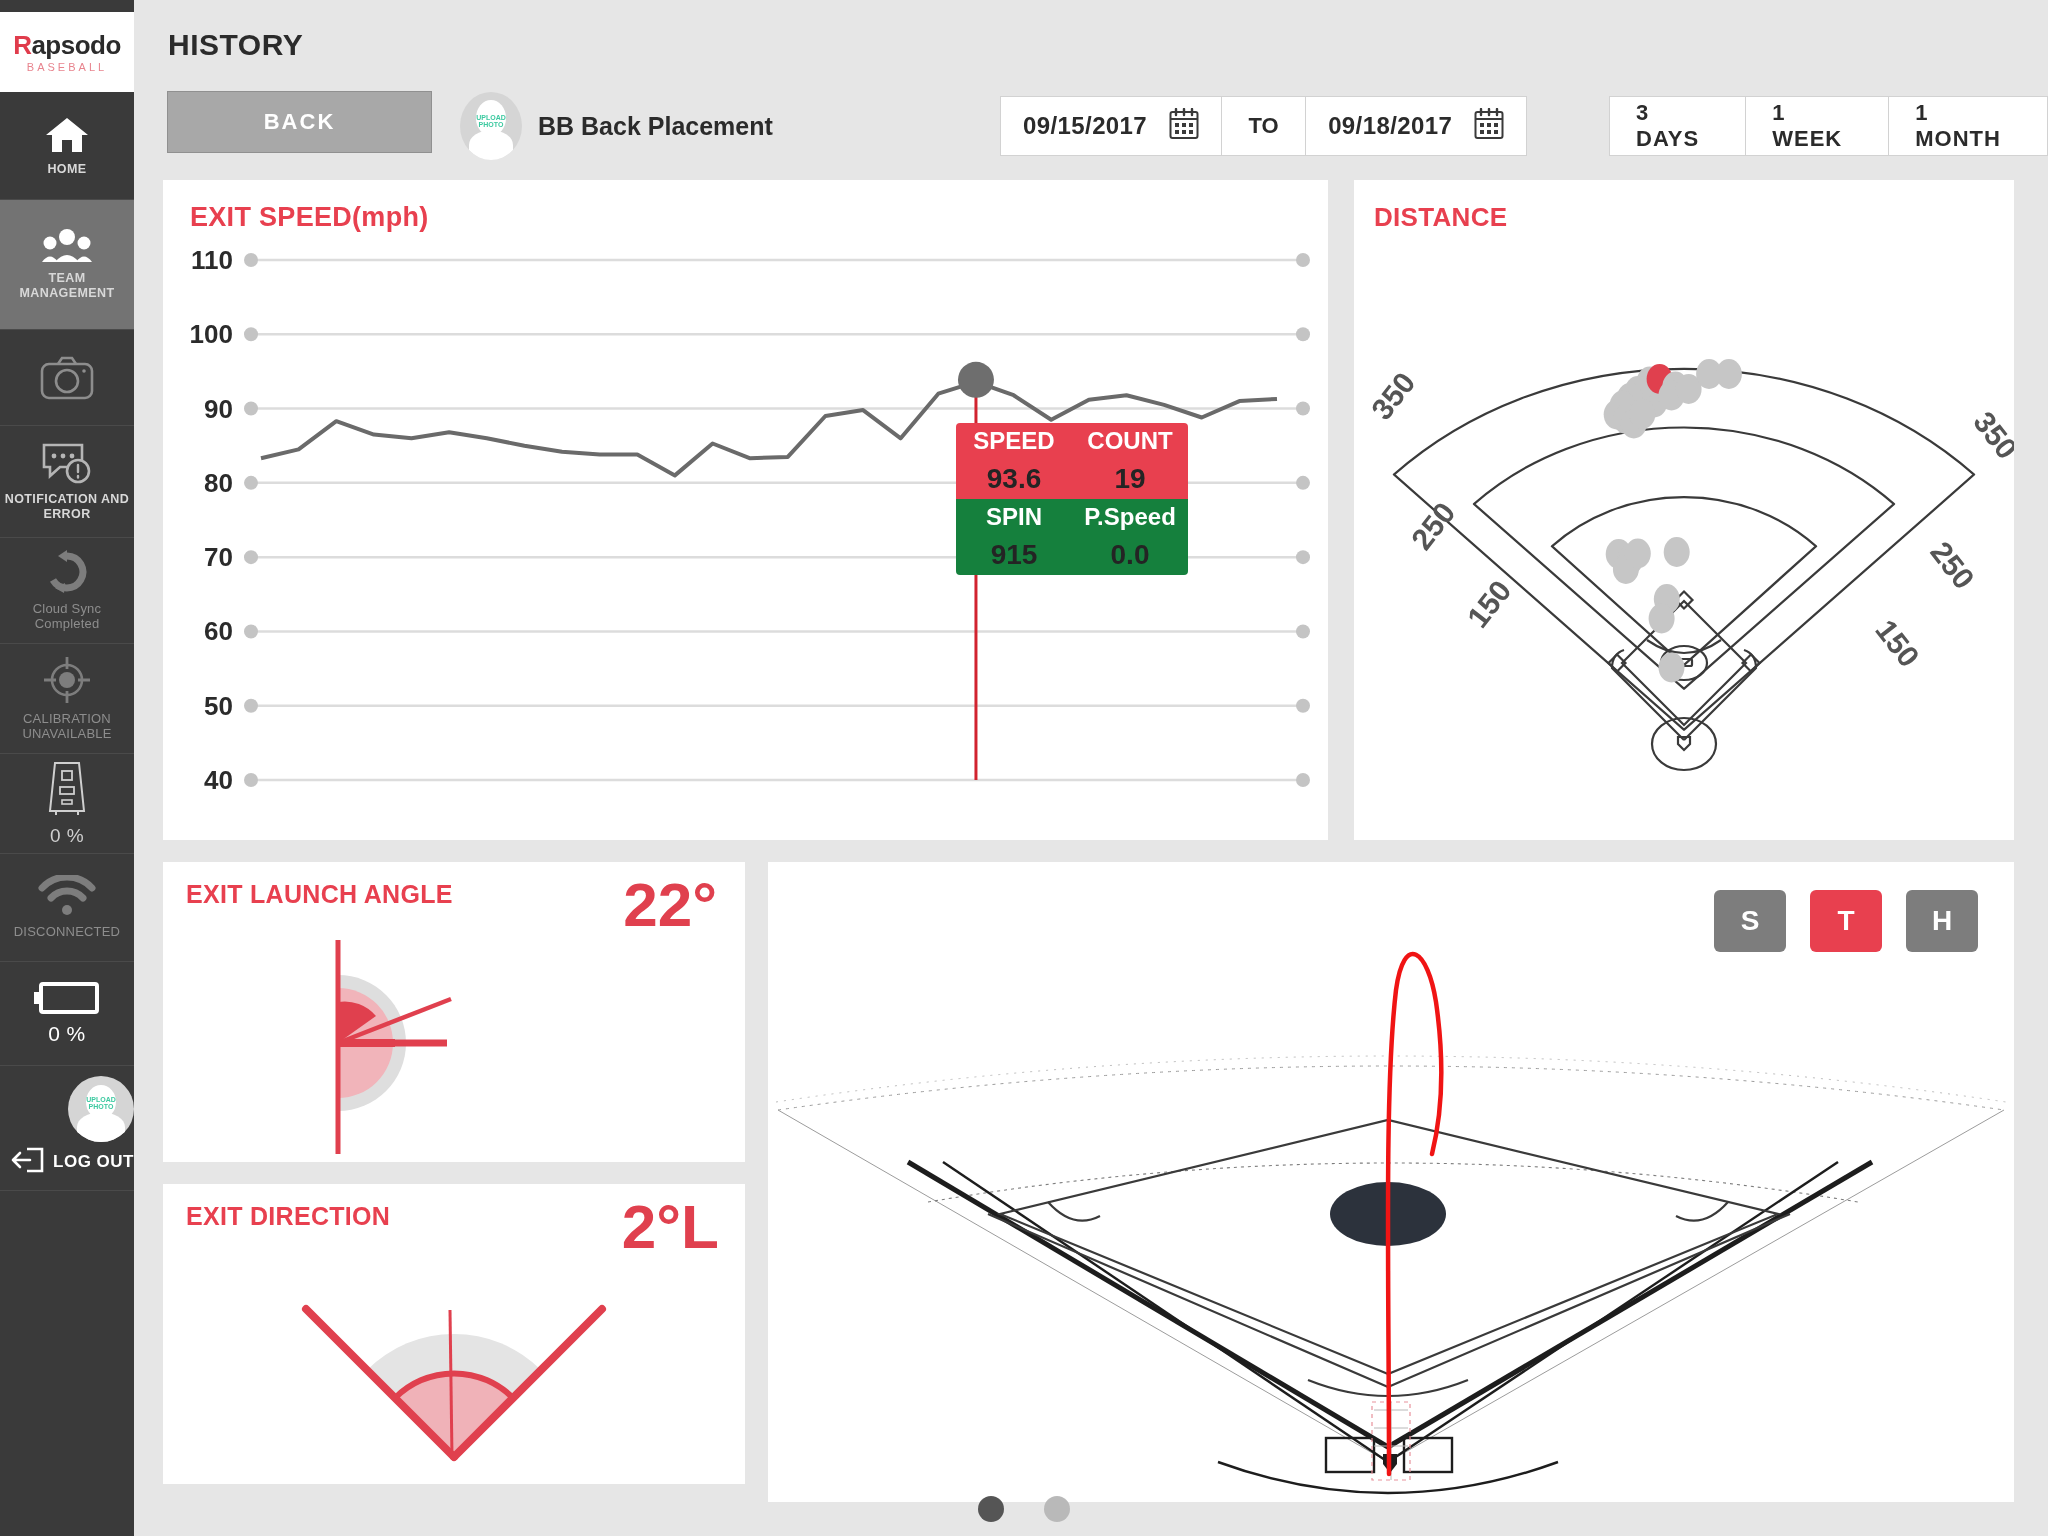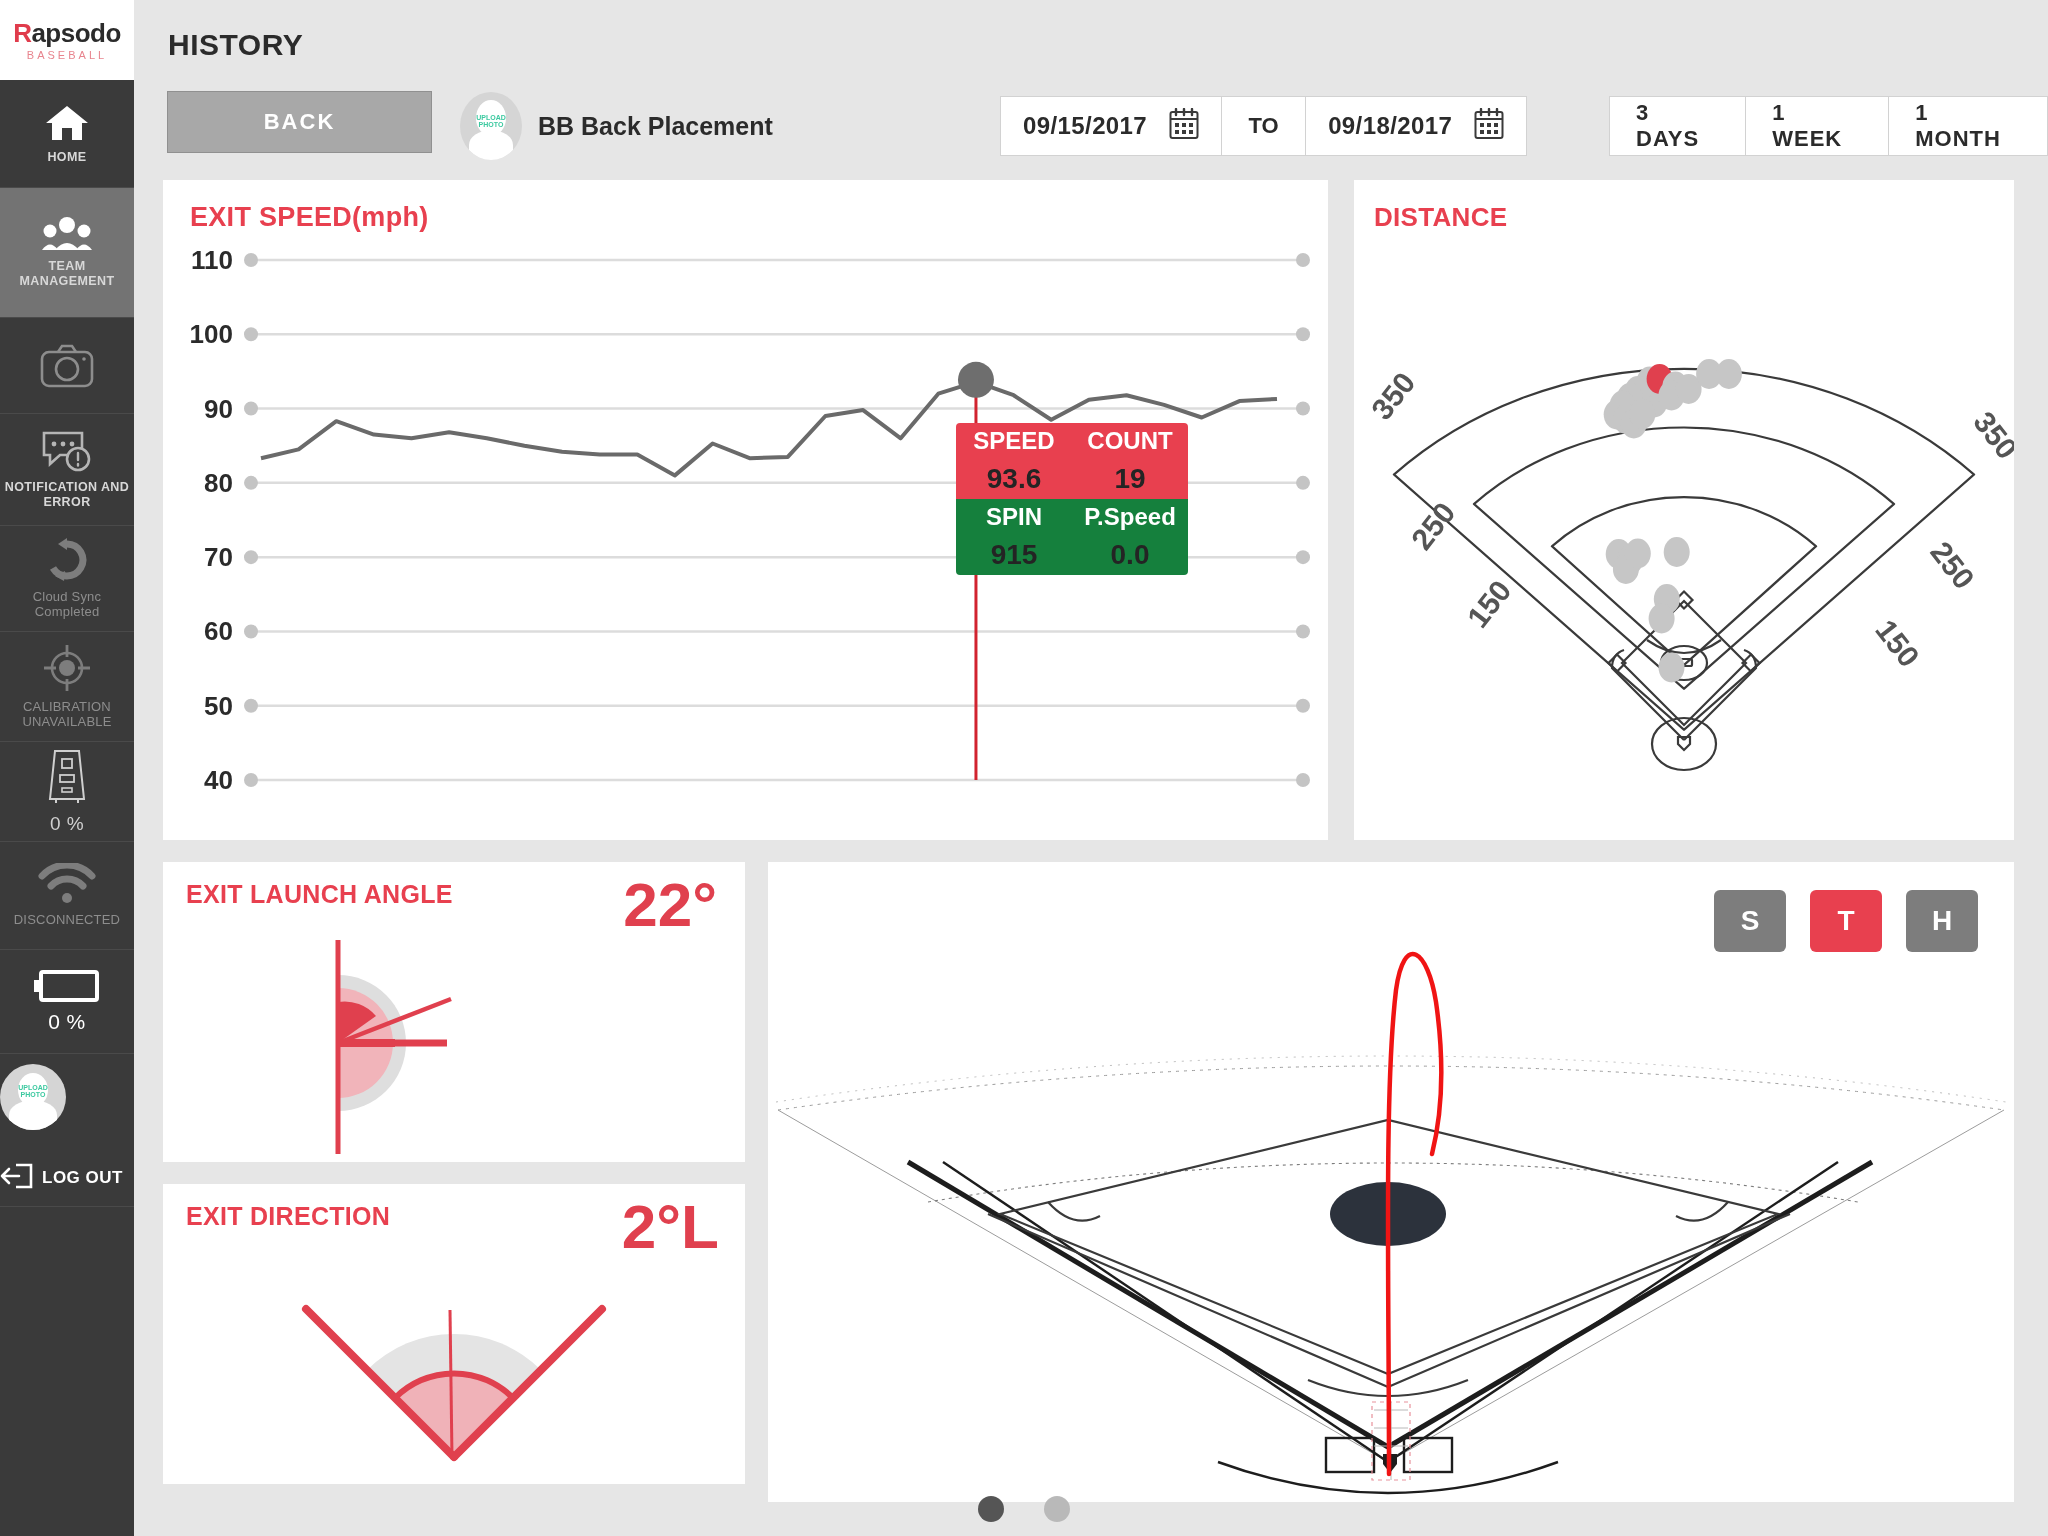--- a/index.html
+++ b/index.html
@@ -13,21 +13,21 @@
 
   
   #sidebar {
     position: absolute; left: 0; top: 0;
     width: 134px; height: 1536px;
     background: #3a3a3a;
   }
   #logo-box {
     height: 80px; background: #ffffff;
     display: flex; flex-direction: column;
-    align-items: center; justify-content: center;
+    align-items: center; justify-content: center; margin-top: 12px;
   }
   #logo-word {
     font-size: 26px; font-weight: bold; letter-spacing: -0.5px;
     color: #2b2b2b; line-height: 1;
   }
   #logo-word .r { color: #e03c4c; }
   #logo-sub {
     font-size: 11px; letter-spacing: 3px; color: #e8848e;
     margin-top: 3px;
   }
@@ -45,22 +45,22 @@
   .nav-item .nav-lbl {
     font-size: 12.5px; font-weight: bold; letter-spacing: 0.4px;
     margin-top: 7px; line-height: 1.18;
   }
   .nav-item.dim { color: #8d8d8d; }
   .nav-item.dim .nav-lbl { font-weight: normal; font-size: 13px; letter-spacing: 0.2px; }
   .nav-item.big-pct .nav-lbl { font-size: 19px; font-weight: normal; color: #cfcfcf; }
   .nav-item.batt .nav-lbl { font-size: 21px; color: #ffffff; font-weight: normal; }
 
   #logout-zone {
-    display: flex; flex-direction: column; align-items: flex-start;
-    padding-top: 10px; border-bottom: 1px solid #4a4a4a; padding-bottom: 12px; gap: 28px;
+    display: flex; flex-direction: column; align-items: flex-end;
+    padding-top: 10px; border-bottom: 1px solid #4a4a4a; padding-bottom: 12px;
   }
   #logout-row {
     display: flex; align-items: center; gap: 8px; margin-top: 4px;
   }
   #logout-row .lbl { color: #fff; font-size: 17px; font-weight: bold; letter-spacing: 0.5px; }
 
   .avatar-circ {
     border-radius: 50%; background: #d5d5d5;
     position: relative; overflow: hidden;
     display: flex; align-items: flex-end; justify-content: center;

